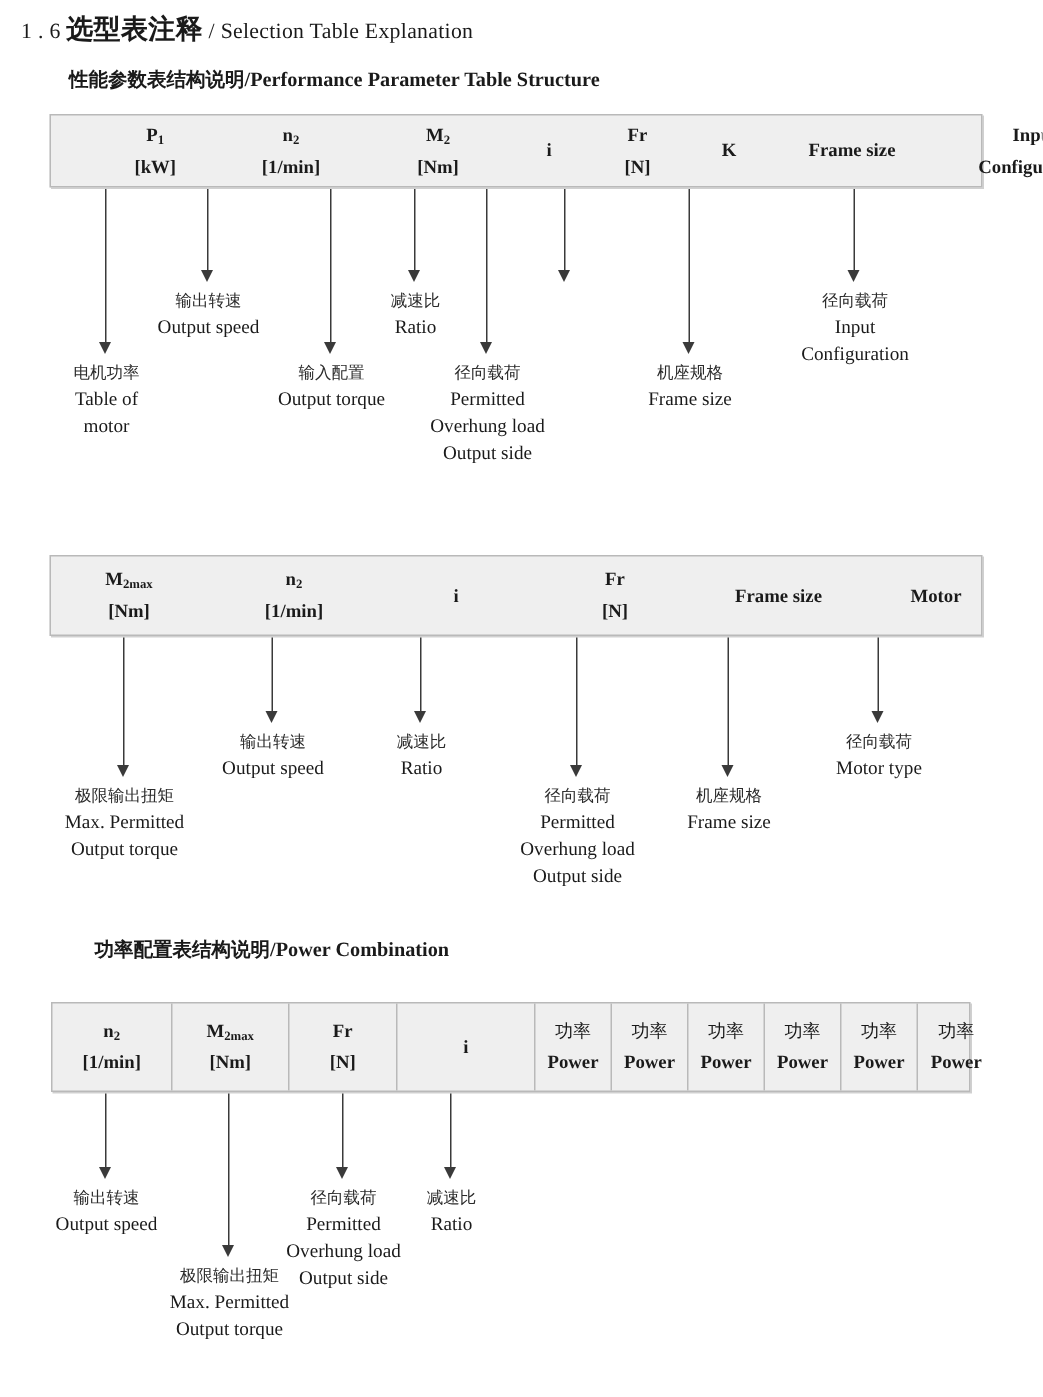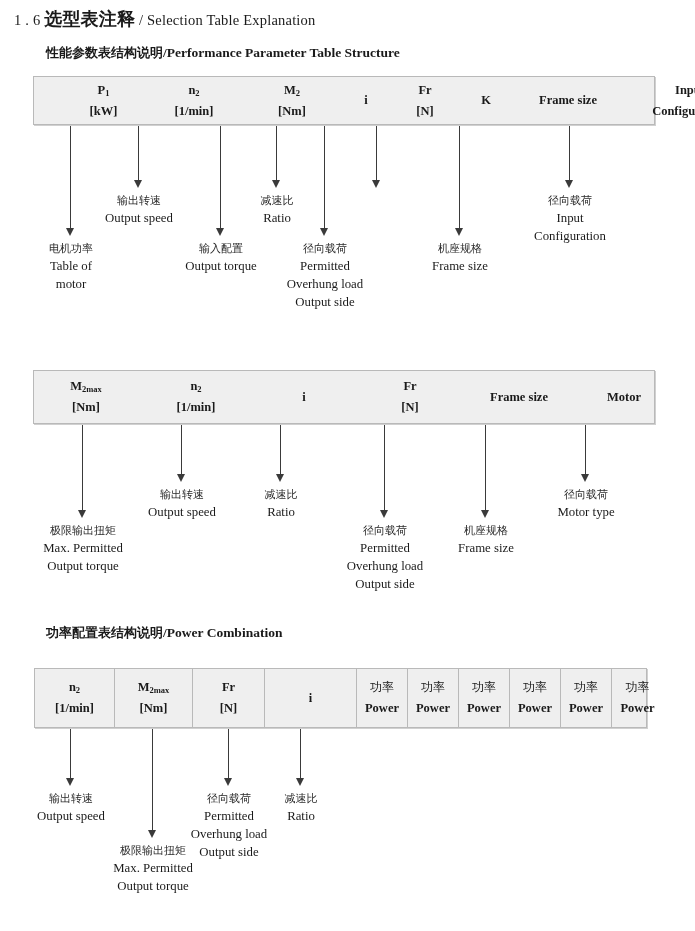--- a/index.html
+++ b/index.html
@@ -288,21 +288,21 @@
     </div>
   <div class="note" style="left:486px;top:523px;">
       <span class="cn">机座规格</span>
       <span class="en">Frame size</span>
     </div>
   <div class="note" style="left:586px;top:487px;">
       <span class="cn">径向载荷</span>
       <span class="en">Motor type</span>
     </div>
 
-  <div class="sub-title" style="left:28px;top:624px;">
+  <div class="sub-title" style="left:45px;top:624px;">
     <span class="cn">功率配置表结构说明</span><span class="en">/</span><span class="en">Power Combination</span>
   </div>
 
   <div class="tbl gridded" id="tbl3" style="left:34px;top:668px;width:613px;height:60px;">
       <div class="cell" style="left: 0px; width: 80px;">
         <span class="ln">n<sub>2</sub></span>
         <span class="ln">[1/min]</span>
       </div>
       <div class="cell" style="left: 80px; width: 78px;">
         <span class="ln">M<sub>2max</sub></span>

